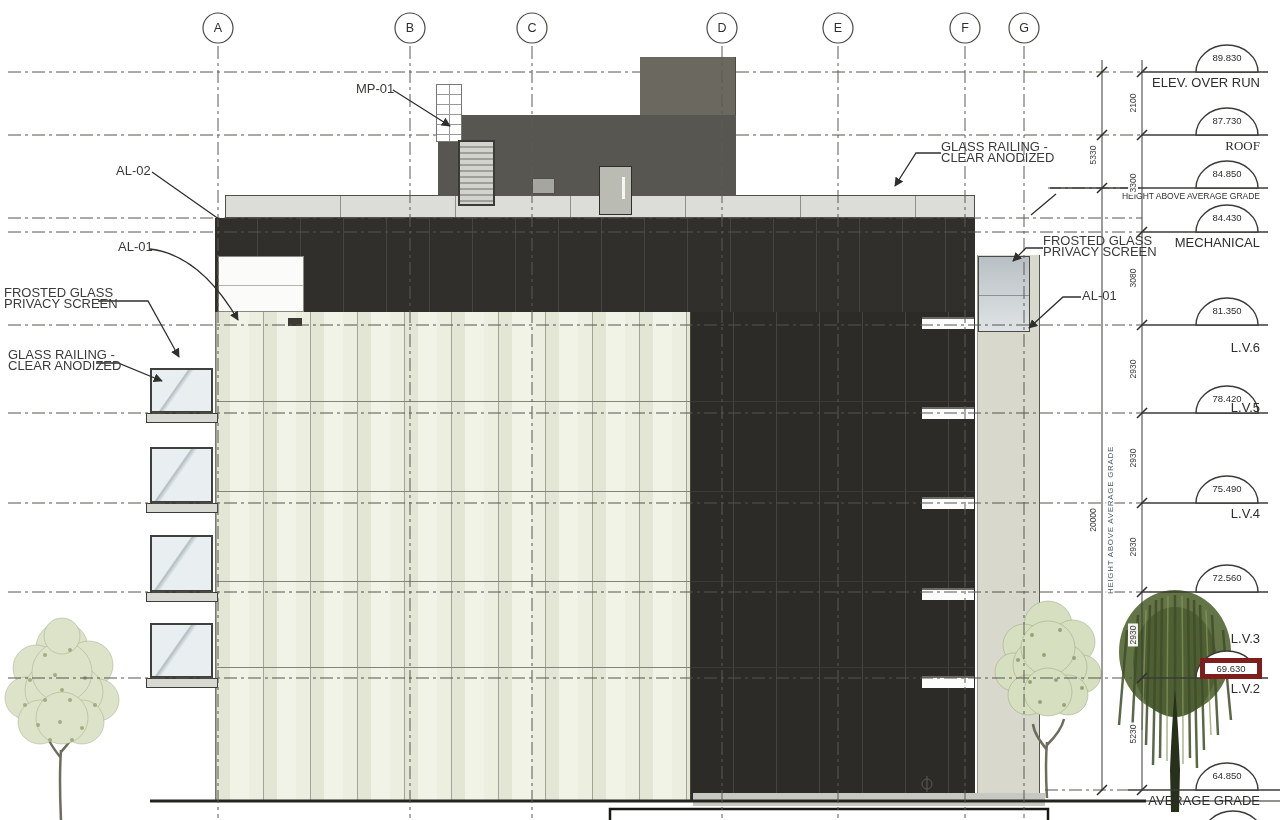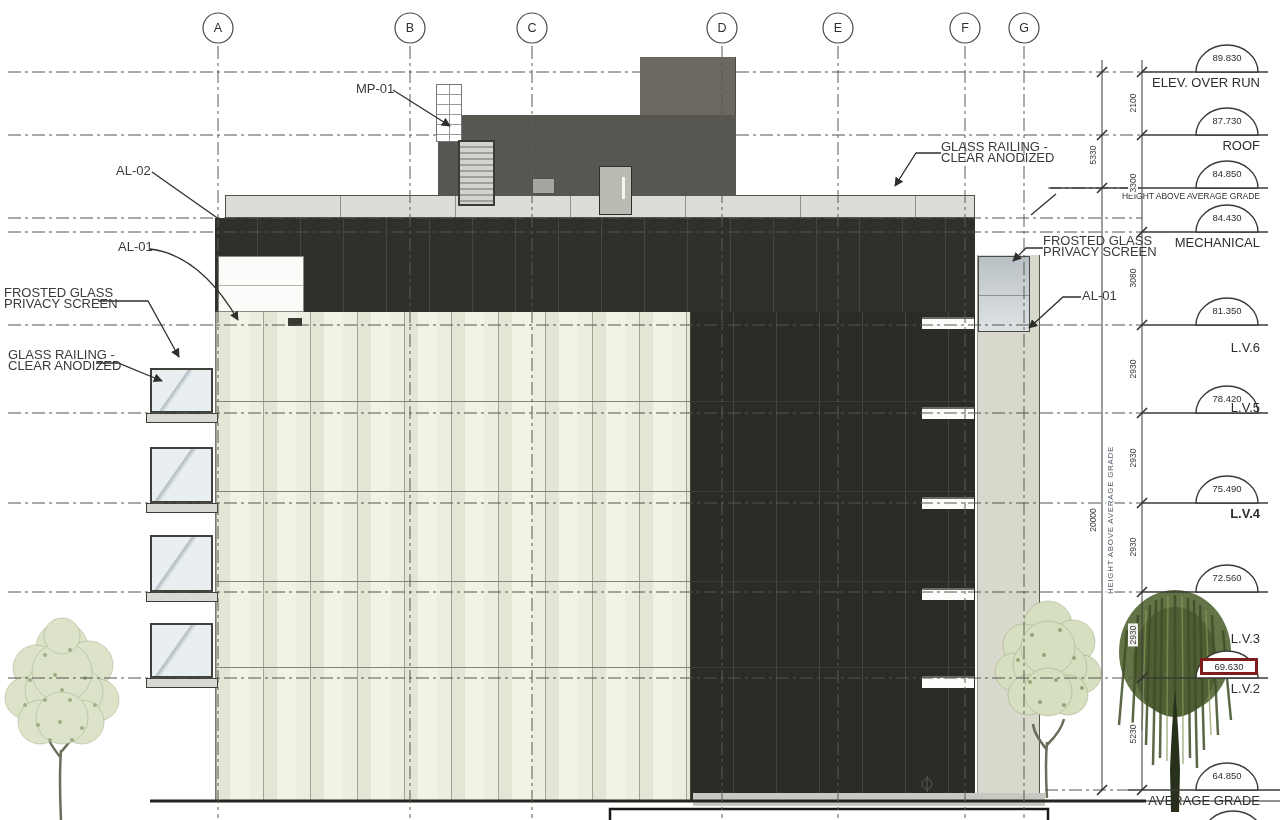--- a/index.html
+++ b/index.html
@@ -4,21 +4,21 @@
 <style>
   html,body{margin:0;padding:0;background:#ffffff;}
   .sheet{position:relative;width:1280px;height:820px;background:#fff;overflow:hidden;
          font-family:"Liberation Sans",sans-serif;}
   .b{position:absolute;box-sizing:border-box;z-index:1;}
   .svglayer{position:absolute;left:0;top:0;z-index:5;pointer-events:none;}
   .txt{position:absolute;color:#3a3a37;font-size:13px;line-height:10.5px;white-space:nowrap;z-index:10;}
   .gridlbl{position:absolute;width:30px;text-align:center;font-size:12.5px;top:21px;z-index:10;color:#2e2e2b;}
   .mval{position:absolute;left:1197px;width:60px;text-align:center;font-size:9.5px;z-index:10;color:#2e2e2b;}
   .mlabel{position:absolute;left:1050px;width:210px;text-align:right;font-size:13px;z-index:10;color:#2e2e2b;}
-  .boxed{background:#fff;border:3px solid #7f1d1d;padding:0 2px;width:48px;left:1200px;}
+  .boxed{background:#fff;border:5px solid #7f1d1d;padding:0 2px;width:48px;left:1200px;}
   .dim{position:absolute;transform:translate(-50%,-50%) rotate(-90deg);font-size:8.5px;
        background:rgba(255,255,255,.92);padding:0 2px;z-index:10;color:#3a3a37;white-space:nowrap;}
   .axislbl{position:absolute;transform:translate(-50%,-50%) rotate(-90deg);font-size:8px;letter-spacing:.7px;
        background:rgba(255,255,255,.85);padding:0 2px;z-index:10;color:#4d5864;white-space:nowrap;}
   .cream{background:
       repeating-linear-gradient(90deg,#a3a396 0 1px,rgba(0,0,0,0) 1px 47px),
       repeating-linear-gradient(90deg,#e3e5d5 0 14px,#f2f3e7 14px 33px,#eceedf 33px 47px);}
   .darkfac{background:
       repeating-linear-gradient(90deg,#454440 0 1px,rgba(0,0,0,0) 1px 43px),#2c2b27;}
   .hline-c{height:1px;background:#84847a;width:475px;left:215px;}
@@ -277,31 +277,31 @@
   <span class="gridlbl" style="left:395px;">B</span>
   <span class="gridlbl" style="left:517px;">C</span>
   <span class="gridlbl" style="left:707px;">D</span>
   <span class="gridlbl" style="left:823px;">E</span>
   <span class="gridlbl" style="left:950px;">F</span>
   <span class="gridlbl" style="left:1009px;">G</span>
 
   <span class="mval" style="top:52px;">89.830</span>
   <span class="mlabel" style="top:75px;">ELEV. OVER RUN</span>
   <span class="mval" style="top:115px;">87.730</span>
-  <span class="mlabel" style="top:138px;">ROOF</span>
+  <span class="mlabel" style="top:138px;font-family:Liberation Serif, serif;">ROOF</span>
   <span class="mval" style="top:168px;">84.850</span>
   <span class="mlabel" style="top:191px;font-size:8.5px;">HEIGHT ABOVE AVERAGE GRADE</span>
   <span class="mval" style="top:212px;">84.430</span>
   <span class="mlabel" style="top:235px;">MECHANICAL</span>
   <span class="mval" style="top:305px;">81.350</span>
   <span class="mlabel" style="top:328px;margin-top:12px;">L.V.6</span>
   <span class="mval" style="top:393px;">78.420</span>
   <span class="mlabel" style="top:400px;">L.V.5</span>
   <span class="mval" style="top:483px;">75.490</span>
-  <span class="mlabel" style="top:506px;font-weight:bold;">L.V.4</span>
+  <span class="mlabel" style="top:506px;">L.V.4</span>
   <span class="mval" style="top:572px;">72.560</span>
   <span class="mlabel" style="top:595px;margin-top:36px;">L.V.3</span>
   <span class="mval boxed" style="top:658px;">69.630</span>
   <span class="mlabel" style="top:681px;">L.V.2</span>
   <span class="mval" style="top:770px;">64.850</span>
   <span class="mlabel" style="top:793px;">AVERAGE GRADE</span>
 
   <span class="dim" style="left:1133px;top:103px;">2100</span>
   <span class="dim" style="left:1133px;top:183px;">3300</span>
   <span class="dim" style="left:1133px;top:278px;">3080</span>

